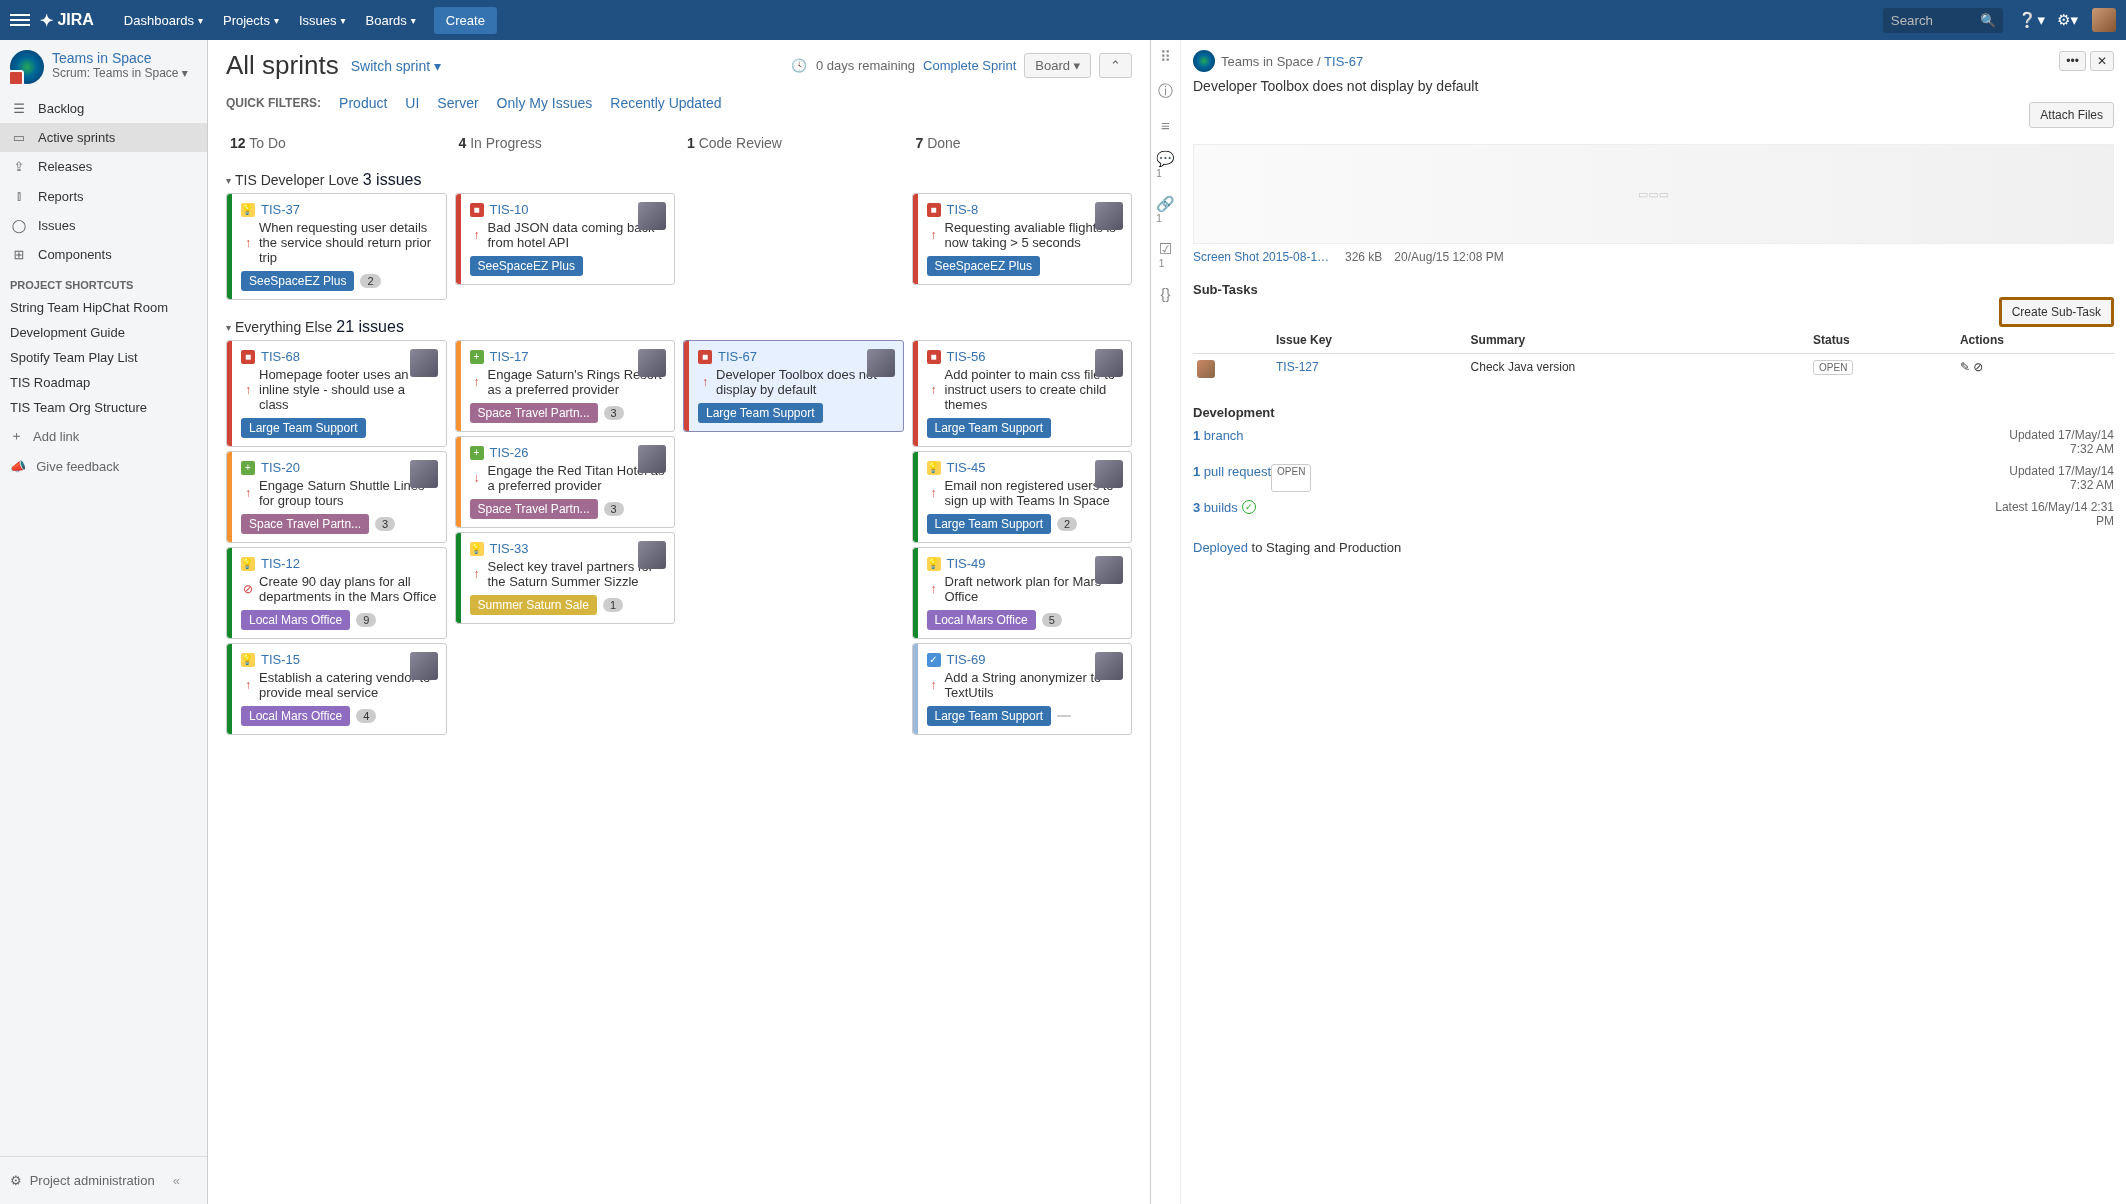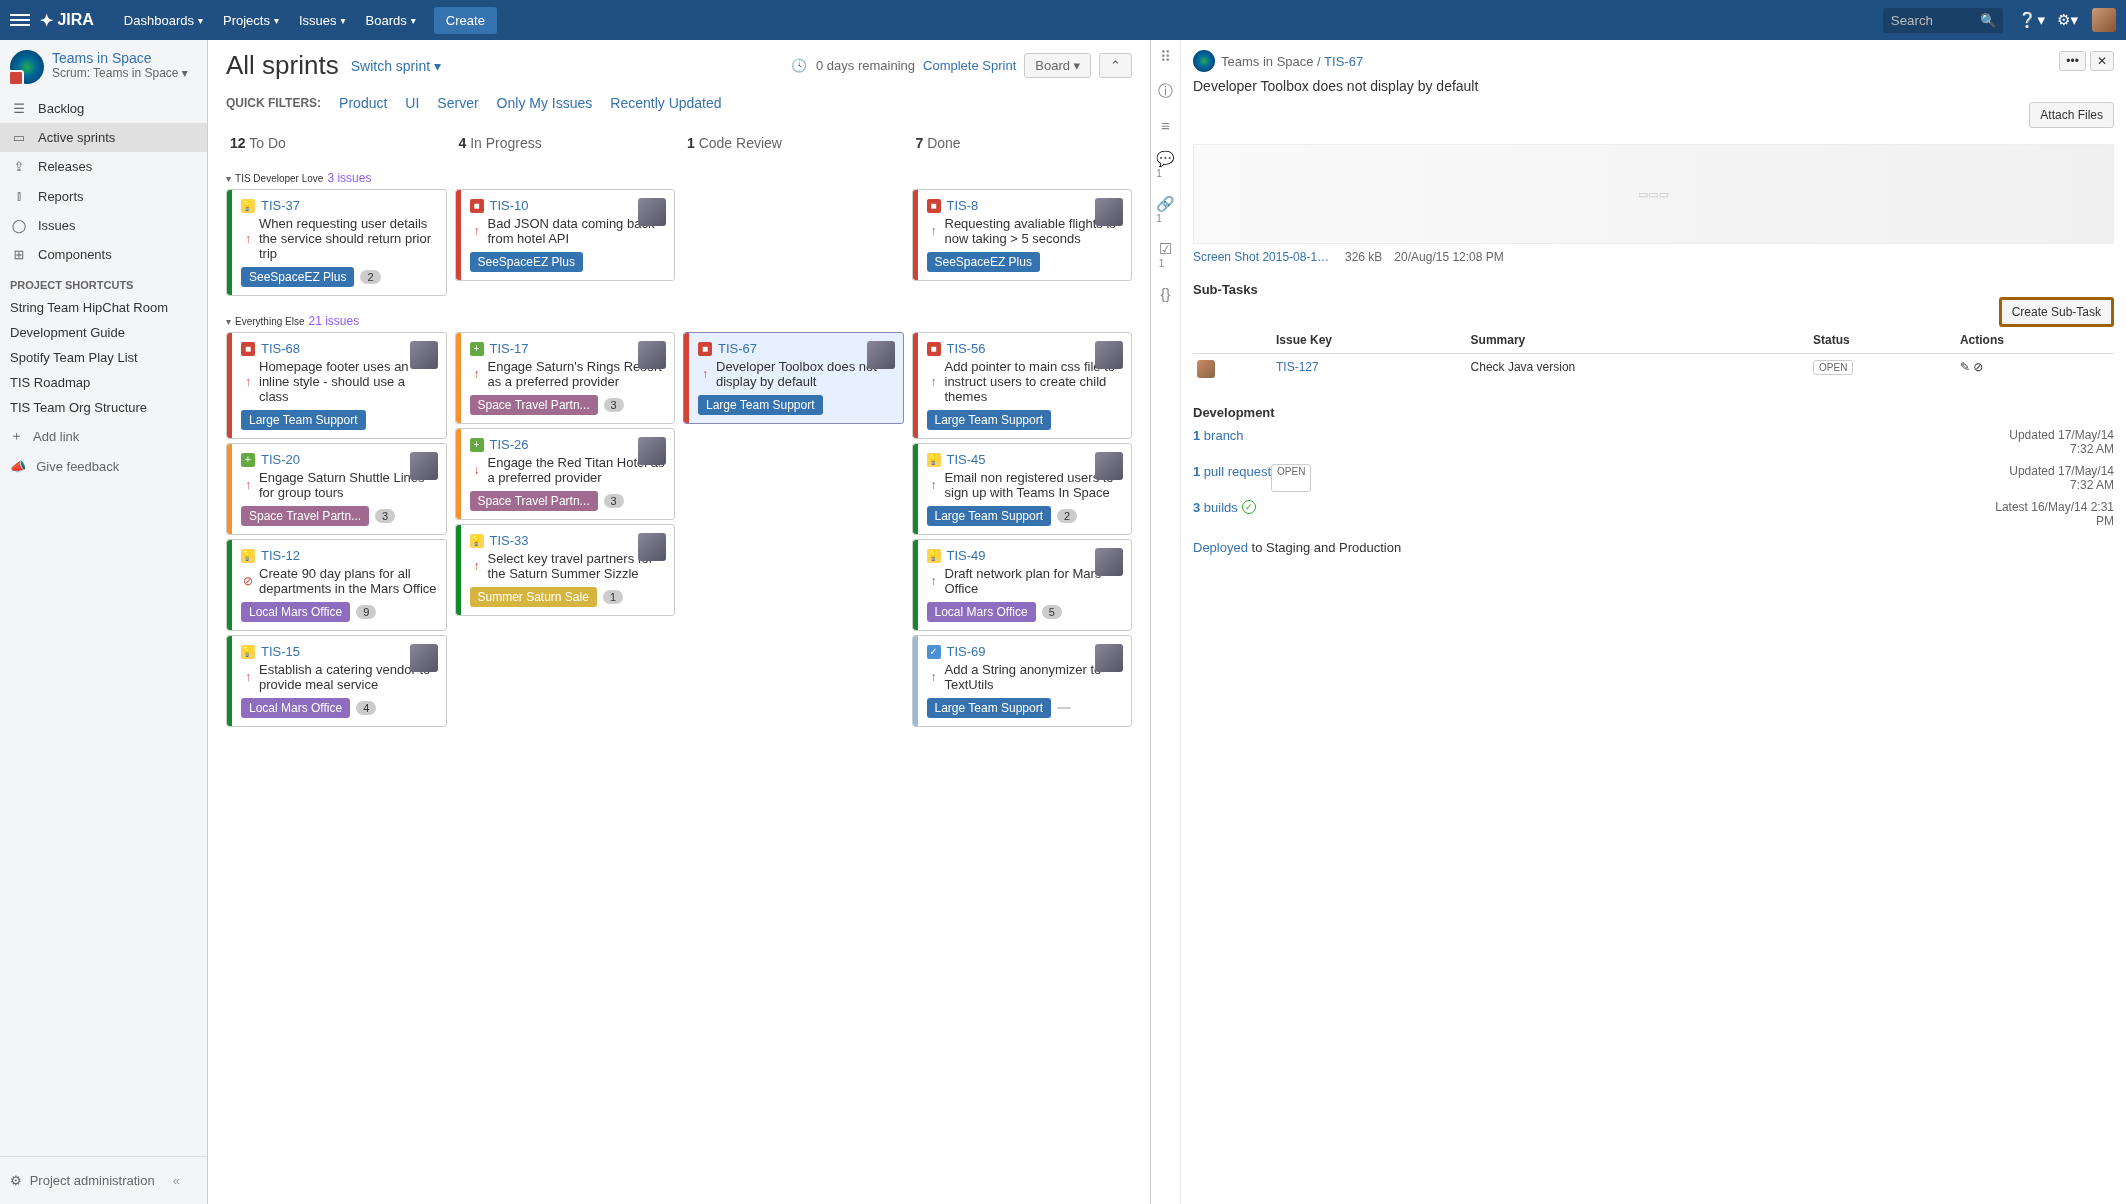--- a/index.html
+++ b/index.html
@@ -51,22 +51,22 @@
 .quick-filters .label { color: #666; font-weight: bold; font-size: 12px; }
 .quick-filters .filter { color: #3572b0; cursor: pointer; font-size: 14px; }
 
 .columns { display: grid; grid-template-columns: repeat(4, 1fr); gap: 8px; margin-top: 18px; }
 .col-header { padding: 6px 4px; font-size: 14px; }
 .col-header b { color: #333; }
 .col-header span { color: #666; }
 
 .swimlane-header { margin-top: 10px; padding: 4px 0; display: flex; align-items: center; gap: 4px; cursor: pointer; }
 .swimlane-header .chev { font-size: 10px; color: #666; }
-.swimlane-header .name { font-weight: normal; color: #333; font-size: 10px; }
-.swimlane-header .count { color: #8b5cf6; font-size: 12px; }
+.swimlane-header .name { font-weight: normal; color: #333; font-size: 14px; }
+.swimlane-header .count { color: #0f172a; font-size: 16px; }
 
 .lane-row { display: grid; grid-template-columns: repeat(4, 1fr); gap: 8px; }
 .lane-cell { min-height: 10px; }
 
 .card { border: 1px solid #ccc; border-radius: 3px; margin-bottom: 4px; background: #fff; position: relative; padding: 8px 8px 8px 14px; cursor: pointer; }
 .card .stripe { position: absolute; left: 0; top: 0; bottom: 0; width: 5px; border-radius: 3px 0 0 3px; }
 .card .id-row { display: flex; align-items: center; gap: 6px; }
 .card .type-ico { width: 14px; height: 14px; border-radius: 2px; display: inline-flex; align-items: center; justify-content: center; font-size: 10px; color: #fff; }
 .card .key { color: #3572b0; font-size: 13px; }
 .card .prio-row { display: flex; align-items: center; gap: 4px; margin-top: 3px; }

